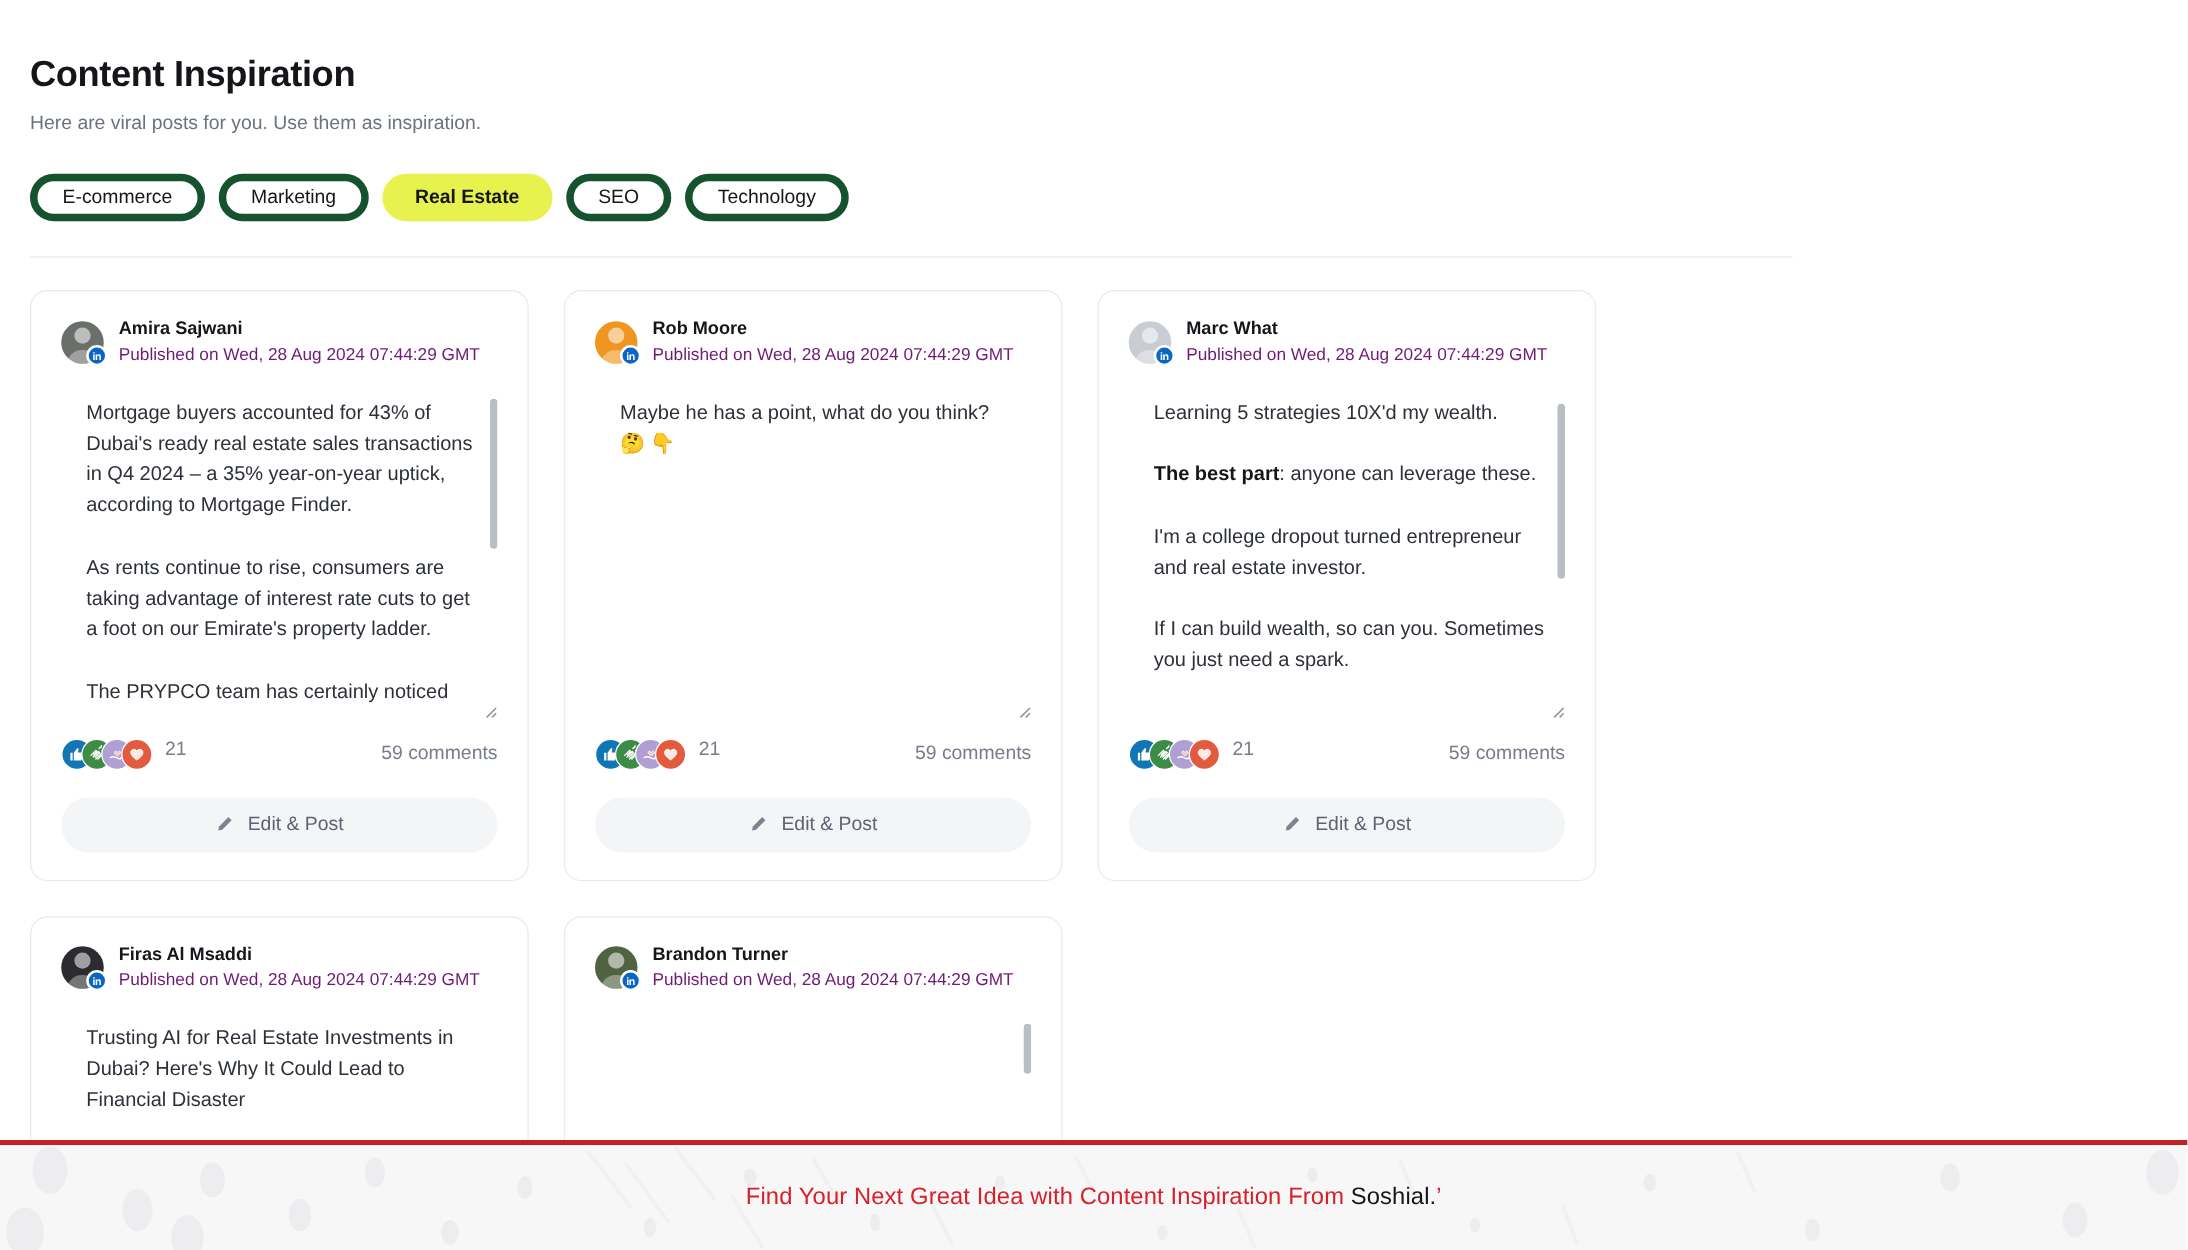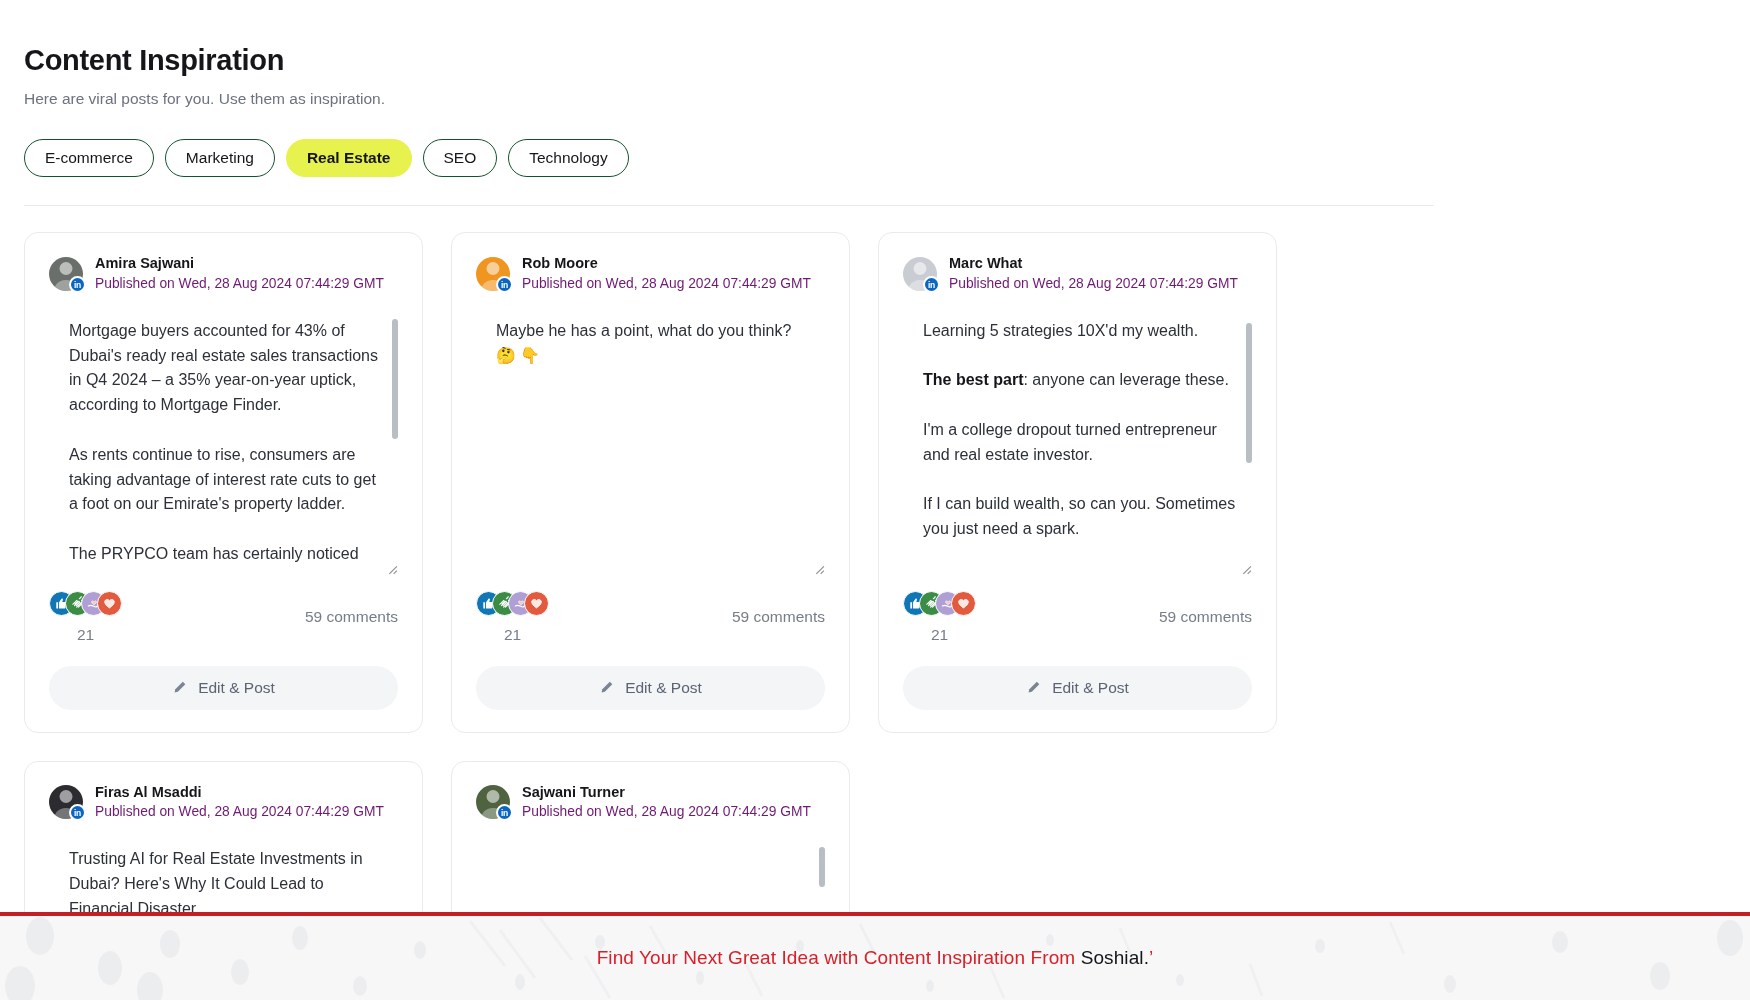--- a/index.html
+++ b/index.html
@@ -39,21 +39,21 @@
     align-items: center;
     gap: 11px;
     margin-top: 30px;
     padding-left: 24px;
     height: 38px;
   }
   .tab {
     display: flex; align-items: center; justify-content: center;
     height: 38px;
     padding: 0 20px;
-    border: 1px solid #14532d;
+    border: 6px solid #14532d;
     border-radius: 19px;
     background: #ffffff;
     color: #15161a;
     font-size: 15.5px;
     white-space: nowrap;
     cursor: pointer;
   }
   .tab.active {
     background: #e7f24f;
     border-color: #e7f24f;
@@ -179,21 +179,21 @@
   }
 
   
   .meta-row {
     display: flex;
     align-items: center;
     justify-content: space-between;
     margin-top: 10px;
     margin-bottom: 22px;
   }
-  .reactions { display: flex; align-items: center; gap: 10px; flex-direction: column; }
+  .reactions { display: flex; gap: 10px; }
   .react-icons { display: flex; align-items: center; }
   .react {
     width: 25px; height: 25px; border-radius: 50%;
     border: 1.5px solid #ffffff;
     display: flex; align-items: center; justify-content: center;
     font-size: 12px;
     margin-left: -9px;
     position: relative;
   }
   .react:first-child { margin-left: 0; }
@@ -513,21 +513,21 @@
     <div class="card" style="height:190px; overflow:hidden;">
       <div class="author">
         <div class="avatar-wrap">
           <div class="avatar a5">
               <div class="head"></div>
               <div class="body"></div>
             </div>
           <div class="li-badge">in</div>
         </div>
         <div class="author-meta">
-          <div class="author-name">Sajwani Turner</div>
+          <div class="author-name">Brandon Turner</div>
           <div class="author-date">Published on Wed, 28 Aug 2024 07:44:29 GMT</div>
         </div>
       </div>
       <div class="post-body" style="height:60px;">
         <div class="scrolltrack">
           <div class="scrollthumb" style="top:0; height:40px;"></div>
         </div>
       </div>
     </div>
 

